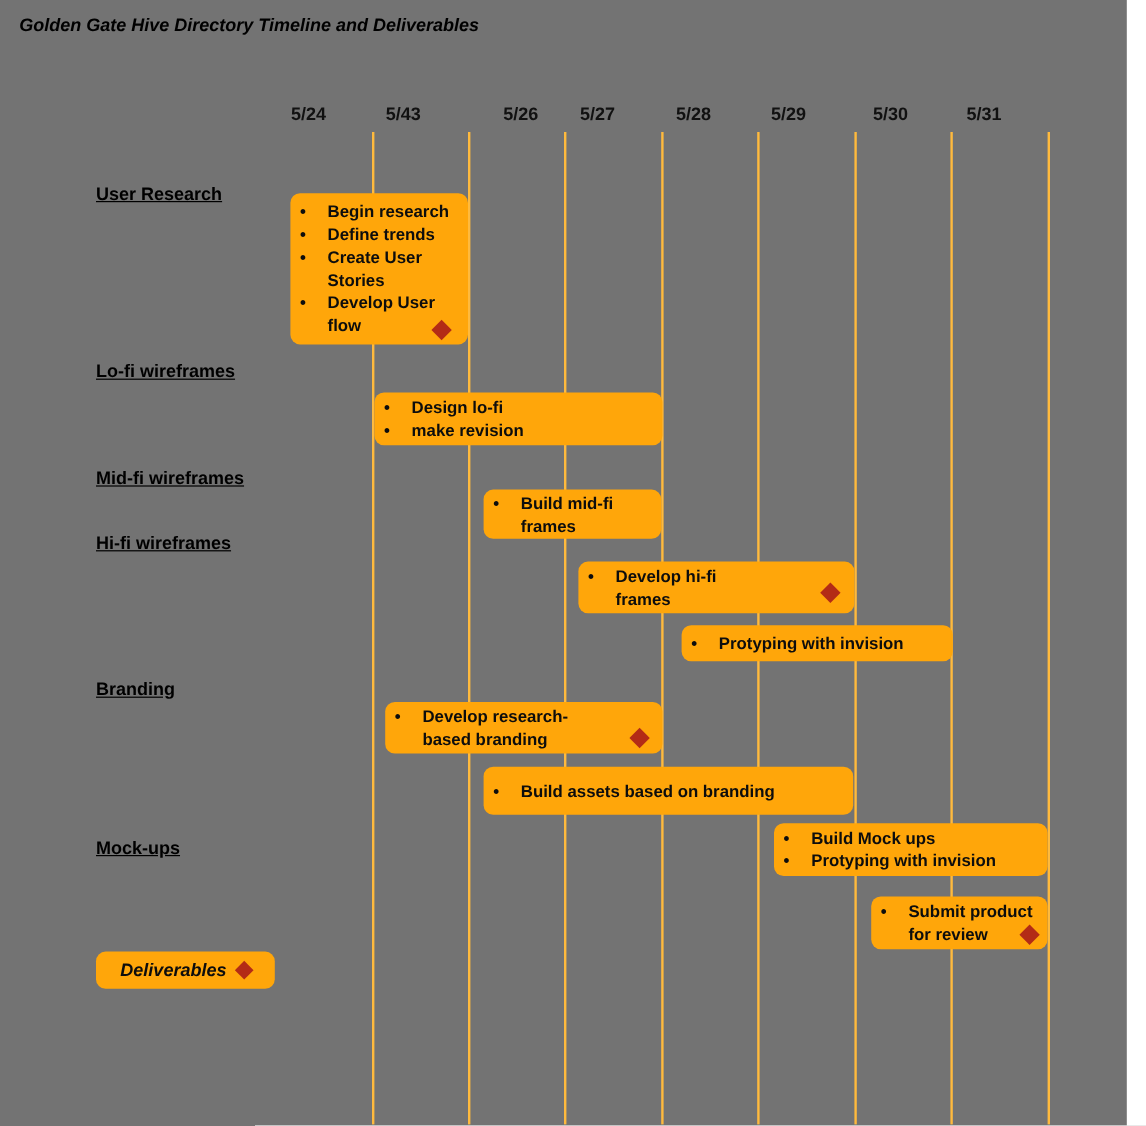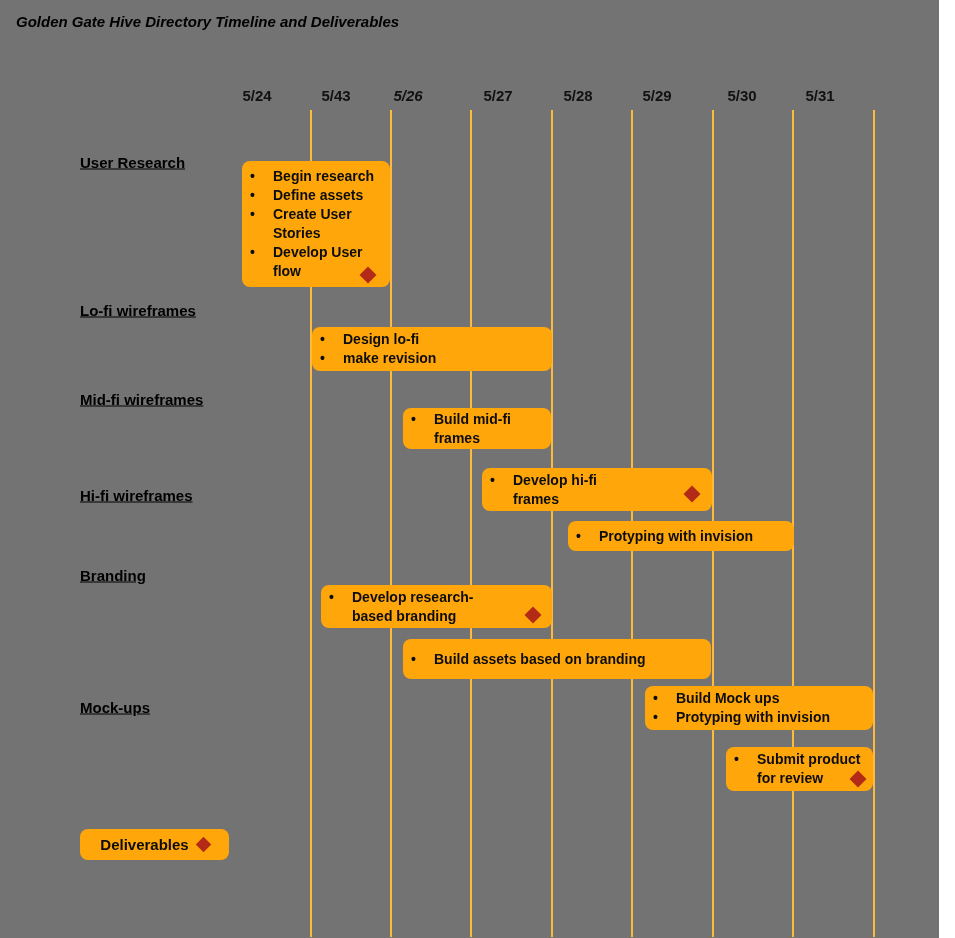--- a/index.html
+++ b/index.html
@@ -32,21 +32,21 @@
     font-size:14px;font-weight:bold;color:var(--text,#0D0D0D);}
   .bullet{width:23px;flex:none;}
   .bar-text{white-space:nowrap;}
   .diamond{
     position:absolute;width:12px;height:12px;
     background:var(--diamond,#B32B16);transform:rotate(45deg);
   }
   .legend-pill{
     position:absolute;background:var(--bar,#FFA60A);border-radius:8px;
     display:flex;align-items:center;justify-content:center;gap:9px;
-    font-size:15px;font-weight:bold;color:var(--text,#0D0D0D);margin-top:36px;
+    font-size:15px;font-weight:bold;font-style:italic;color:var(--text,#0D0D0D);
   }
   .diamond-inline{
     width:11px;height:11px;flex:none;
     background:var(--diamond,#B32B16);transform:rotate(45deg);
   }
 </style>
 </head>
 <body>
 
 <div class="canvas">
@@ -58,44 +58,44 @@
       <div class="gridline" style="left: 551px; top: 110px; height: 827px;"></div>
       <div class="gridline" style="left: 631px; top: 110px; height: 827px;"></div>
       <div class="gridline" style="left: 712px; top: 110px; height: 827px;"></div>
       <div class="gridline" style="left: 792px; top: 110px; height: 827px;"></div>
       <div class="gridline" style="left: 873px; top: 110px; height: 827px;"></div>
       <div class="gridline" style="left: 952px; top: 455px; height: 350px;"></div>
     </div>
   <div class="layer" id="dates-layer">
       <div class="date-label" style="left: 257px; top: 87px;">5/24</div>
       <div class="date-label" style="left: 336px; top: 87px;">5/43</div>
-      <div class="date-label" style="left: 408px; top: 87px; font-style: italic;">5/26</div>
+      <div class="date-label" style="left: 434px; top: 87px;">5/26</div>
       <div class="date-label" style="left: 498px; top: 87px;">5/27</div>
       <div class="date-label" style="left: 578px; top: 87px;">5/28</div>
       <div class="date-label" style="left: 657px; top: 87px;">5/29</div>
       <div class="date-label" style="left: 742px; top: 87px;">5/30</div>
       <div class="date-label" style="left: 820px; top: 87px;">5/31</div>
     </div>
   <div class="layer" id="rows-layer">
       <div class="row-label" style="top: 162px;">User Research</div>
       <div class="row-label" style="top: 310px;">Lo-fi wireframes</div>
       <div class="row-label" style="top: 399px;">Mid-fi wireframes</div>
-      <div class="row-label" style="top: 495px; text-align: center;">Hi-fi wireframes</div>
+      <div class="row-label" style="top: 453px; text-align: center;">Hi-fi wireframes</div>
       <div class="row-label" style="top: 575px;">Branding</div>
       <div class="row-label" style="top: 679px; margin-top: 28px;">Mock-ups</div>
     </div>
   <div class="layer" id="bars-layer">
       <div class="task-bar" style="left: 242px; top: 161px; width: 148px; height: 126px;">
         <div class="bar-line">
           <div class="bullet">•</div>
           <div class="bar-text">Begin research</div>
         </div>
         <div class="bar-line">
           <div class="bullet">•</div>
-          <div class="bar-text">Define assets</div>
+          <div class="bar-text">Define trends</div>
         </div>
         <div class="bar-line">
           <div class="bullet">•</div>
           <div class="bar-text">Create User</div>
         </div>
         <div class="bar-line">
           <div class="bullet"></div>
           <div class="bar-text">Stories</div>
         </div>
         <div class="bar-line">

